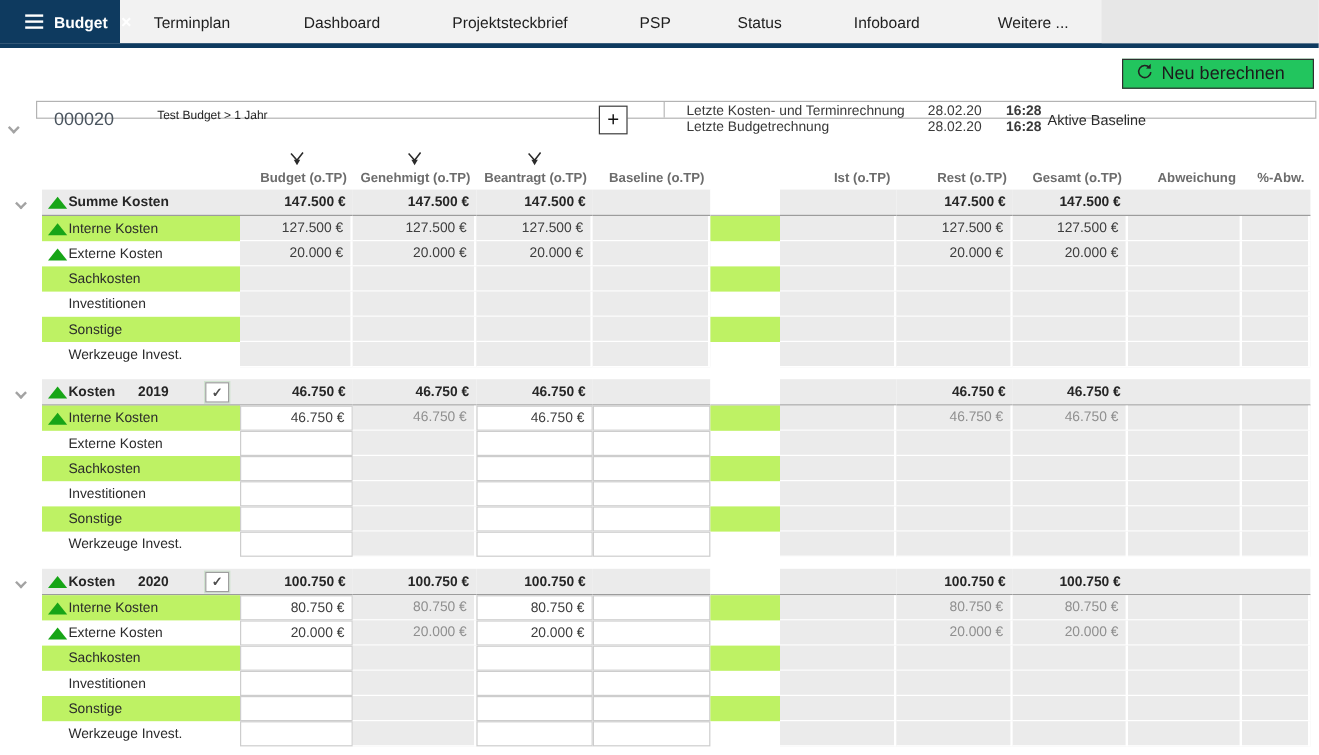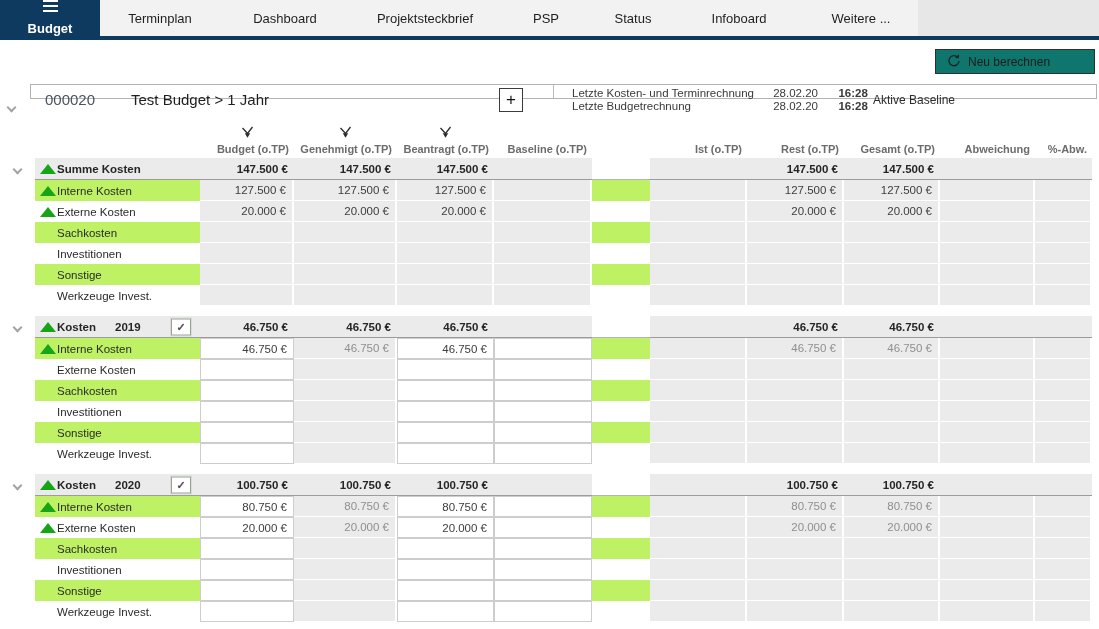--- a/index.html
+++ b/index.html
@@ -7,43 +7,43 @@
     --navy:#0e3a5f;
     --cellgray:#ebebeb;
     --green:#17a517;
   }
   *{box-sizing:border-box;margin:0;padding:0;}
   html,body{width:1099px;height:629px;overflow:hidden;background:#fff;
     font-family:"Liberation Sans", sans-serif;}
   
   .tabbar{display:flex;height:40px;background:#f2f2f2;border-bottom:4px solid var(--navy);}
   .tab-active{width:100px;background:var(--navy);color:#fff;display:flex;align-items:center;
-    gap:9px;padding:0 21px;font-size:13px;font-weight:700;flex-direction:column;}
+    gap:9px;padding:0 21px;font-size:13px;font-weight:700;}
   .tab-active .close{font-size:15px;font-weight:700;margin-left:2px;cursor:default;}
   .burger{display:flex;flex-direction:column;gap:3px;}
   .burger i{display:block;width:15px;height:2px;background:#fff;}
   .tab{display:flex;align-items:center;justify-content:center;font-size:13px;color:#1e1e1e;}
   .tab:nth-child(2){width:120px}.tab:nth-child(3){width:130px}.tab:nth-child(4){width:150px}
   .tab:nth-child(5){width:92px}.tab:nth-child(6){width:82px}.tab:nth-child(7){width:130px}
   .tab:nth-child(8){width:114px}
   .tab-rest{flex:1;background:#e7e7e7;}
   
   .toolbar{position:relative;height:44px;background:#fff;}
-  .btn-recalc{position:absolute;right:4px;top:9px;height:25px;min-width:160px;background:#0f766e;
+  .btn-recalc{position:absolute;right:4px;top:9px;height:25px;min-width:160px;background:#22c55e;
     border:1px solid #2f2f2f;display:flex;align-items:center;gap:7px;padding:0 10px;
-    font-size:12px;color:#1c1c1c;cursor:default;}
+    font-size:15px;color:#1c1c1c;cursor:default;}
   
   .band-wrap{position:relative;height:41px;}
   .band-chev{position:absolute;left:8px;top:13px;}
   .chev{display:inline-block;width:7px;height:7px;border-left:2px solid #a3a3a3;
     border-bottom:2px solid #a3a3a3;transform:rotate(-45deg);}
   .band{position:absolute;left:30px;top:0;width:1067px;height:15px;border:1px solid #b3b3b3;
     background:#fff;}
   .proj-id{position:absolute;left:14px;top:6px;font-size:15px;color:#4a545e;}
-  .proj-title{position:absolute;left:100px;top:6px;font-size:15px;color:#1f1f1f;}
+  .proj-title{position:absolute;left:100px;top:6px;font-size:10px;color:#1f1f1f;}
   .btn-plus{position:absolute;left:468px;top:3px;width:24px;height:24px;border:1px solid #3c3c3c;
     display:flex;align-items:center;justify-content:center;font-size:17px;color:#111;background:#fff;}
   .band-div{position:absolute;left:522px;top:0;bottom:0;border-left:1px solid #b9b9b9;}
   .calcinfo{position:absolute;left:541px;top:2px;font-size:11.5px;color:#3a3a3a;line-height:13px;}
   .calcinfo .lab{display:inline-block;width:198px;}
   .calcinfo .dt{display:inline-block;width:62px;font-weight:400;}
   .calcinfo .tm{display:inline-block;font-weight:700;}
   .baseline{position:absolute;left:842px;top:8px;font-size:12px;color:#2c2c2c;}
   
   #table{position:absolute;left:0;top:125px;width:1092px;}

